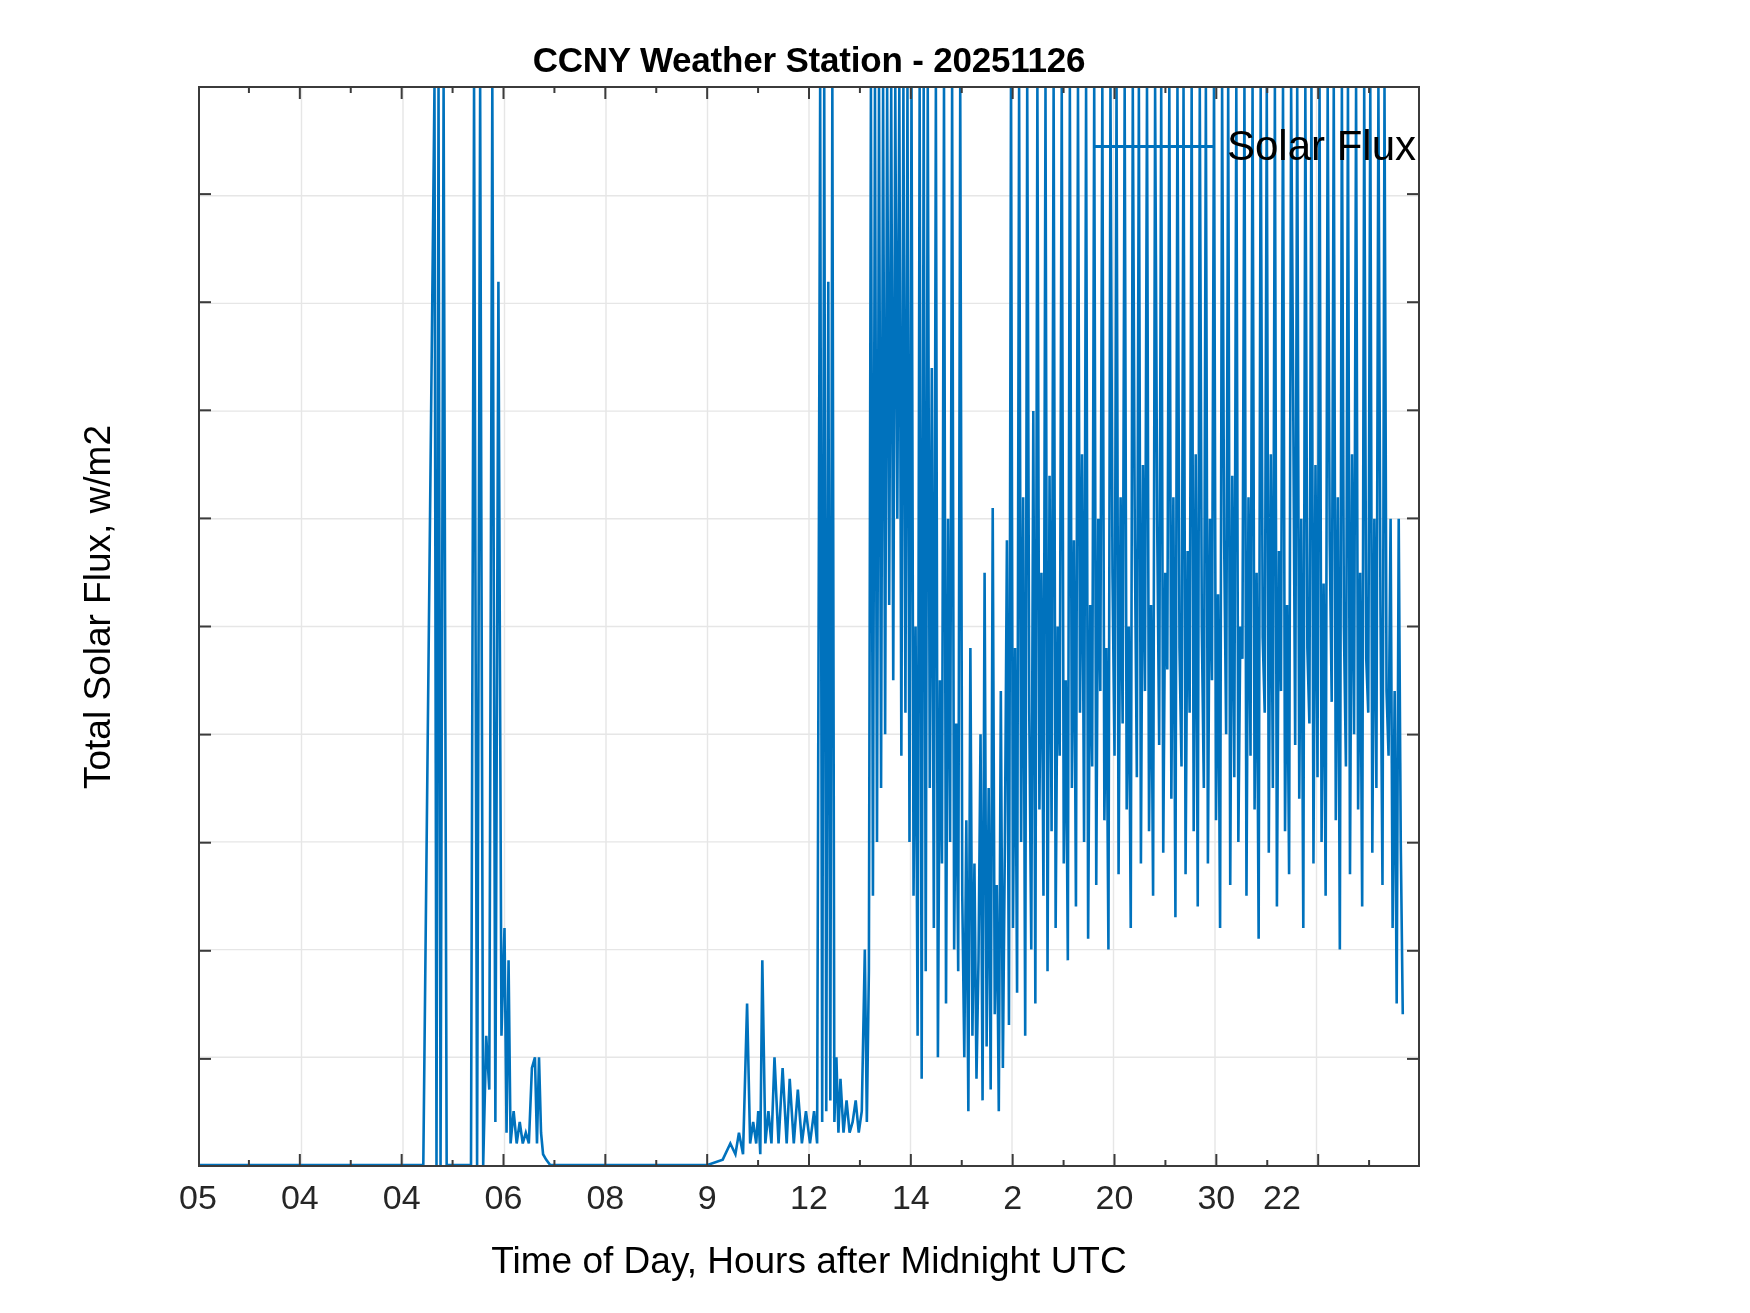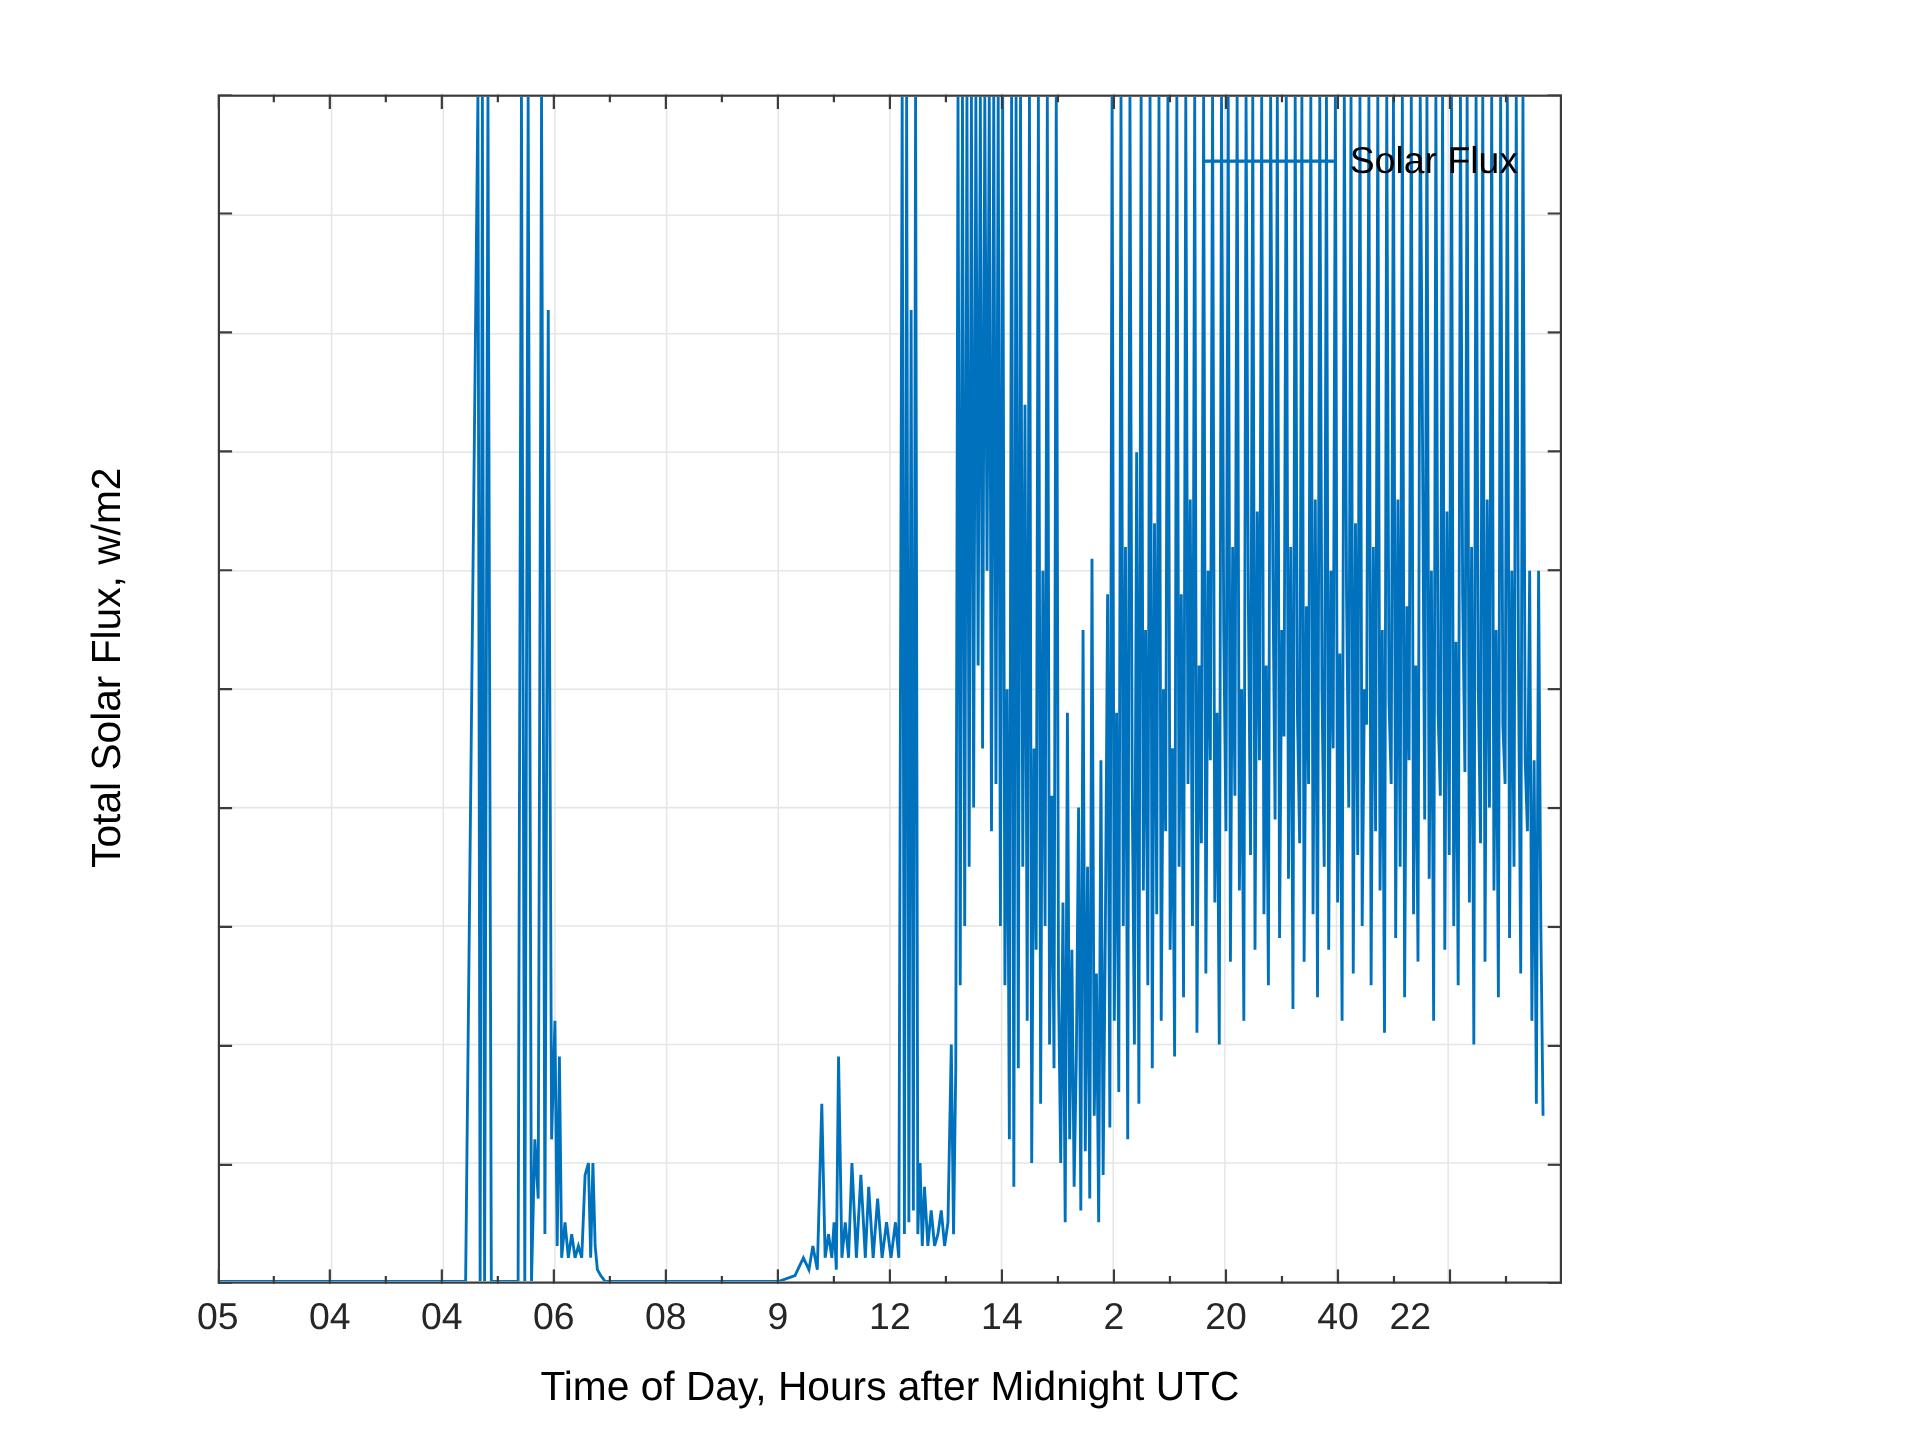--- a/index.html
+++ b/index.html
@@ -107,30 +107,31 @@
     align-items: center;
     gap: 14px;
     height: 44px;
   }
   #legend .legend-line {
     width: 118px;
     height: 0;
     border-top: 3px solid #0072bd;
   }
   #legend .legend-text {
-    font-size: 34px;
+    font-size: 42px;
     color: #000000;
     white-space: nowrap;
   }
 </style>
 </head>
 <body>
 
 <div id="figure">
 
+  <div id="chart-title">CCNY Weather Station - 20251126</div>
 
   <div id="ytick-labels"></div>
 
   <div id="plot-area">
     <svg id="grid-layer" viewBox="0 0 1222 1081" preserveAspectRatio="none">
         <line x1="101.83333333333333" y1="0" x2="101.83333333333333" y2="1081" stroke="#e6e6e6" stroke-width="1.4"></line>
         <line x1="203.66666666666666" y1="0" x2="203.66666666666666" y2="1081" stroke="#e6e6e6" stroke-width="1.4"></line>
         <line x1="305.5" y1="0" x2="305.5" y2="1081" stroke="#e6e6e6" stroke-width="1.4"></line>
         <line x1="407.3333333333333" y1="0" x2="407.3333333333333" y2="1081" stroke="#e6e6e6" stroke-width="1.4"></line>
         <line x1="509.1666666666667" y1="0" x2="509.1666666666667" y2="1081" stroke="#e6e6e6" stroke-width="1.4"></line>
@@ -232,21 +233,21 @@
       <div class="lbl" style="left: 198px;">05</div>
       <div class="lbl" style="left: 299.833px;">04</div>
       <div class="lbl" style="left: 401.667px;">04</div>
       <div class="lbl" style="left: 503.5px;">06</div>
       <div class="lbl" style="left: 605.333px;">08</div>
       <div class="lbl" style="left: 707.167px;">9</div>
       <div class="lbl" style="left: 809px;">12</div>
       <div class="lbl" style="left: 910.833px;">14</div>
       <div class="lbl" style="left: 1012.67px;">2</div>
       <div class="lbl" style="left: 1114.5px;">20</div>
-      <div class="lbl" style="left: 1216.33px;">40</div>
+      <div class="lbl" style="left: 1216.33px;">30</div>
       <div class="lbl" style="left: 1282px;">22</div>
     </div>
 
   <div id="xlabel">Time of Day, Hours after Midnight UTC</div>
   <div id="ylabel">Total Solar Flux, w/m2</div>
 
   <div id="legend">
     <span class="legend-line"></span>
     <span class="legend-text">Solar Flux</span>
   </div>

